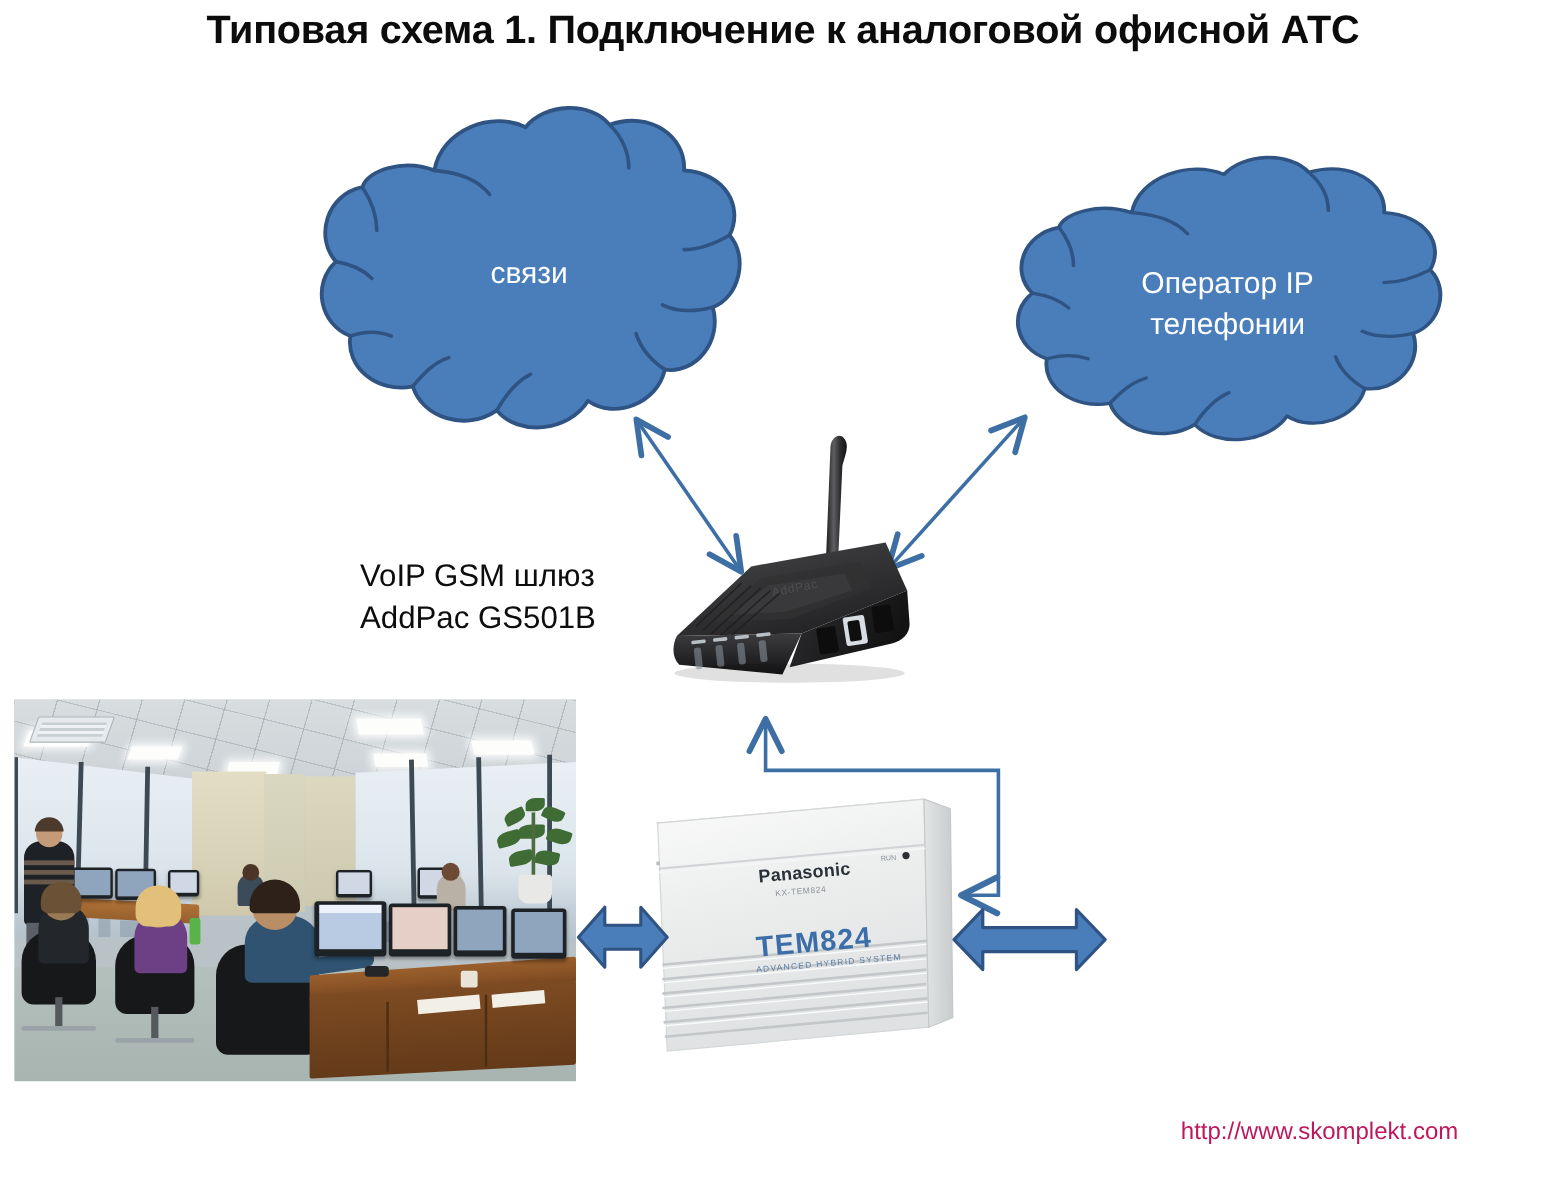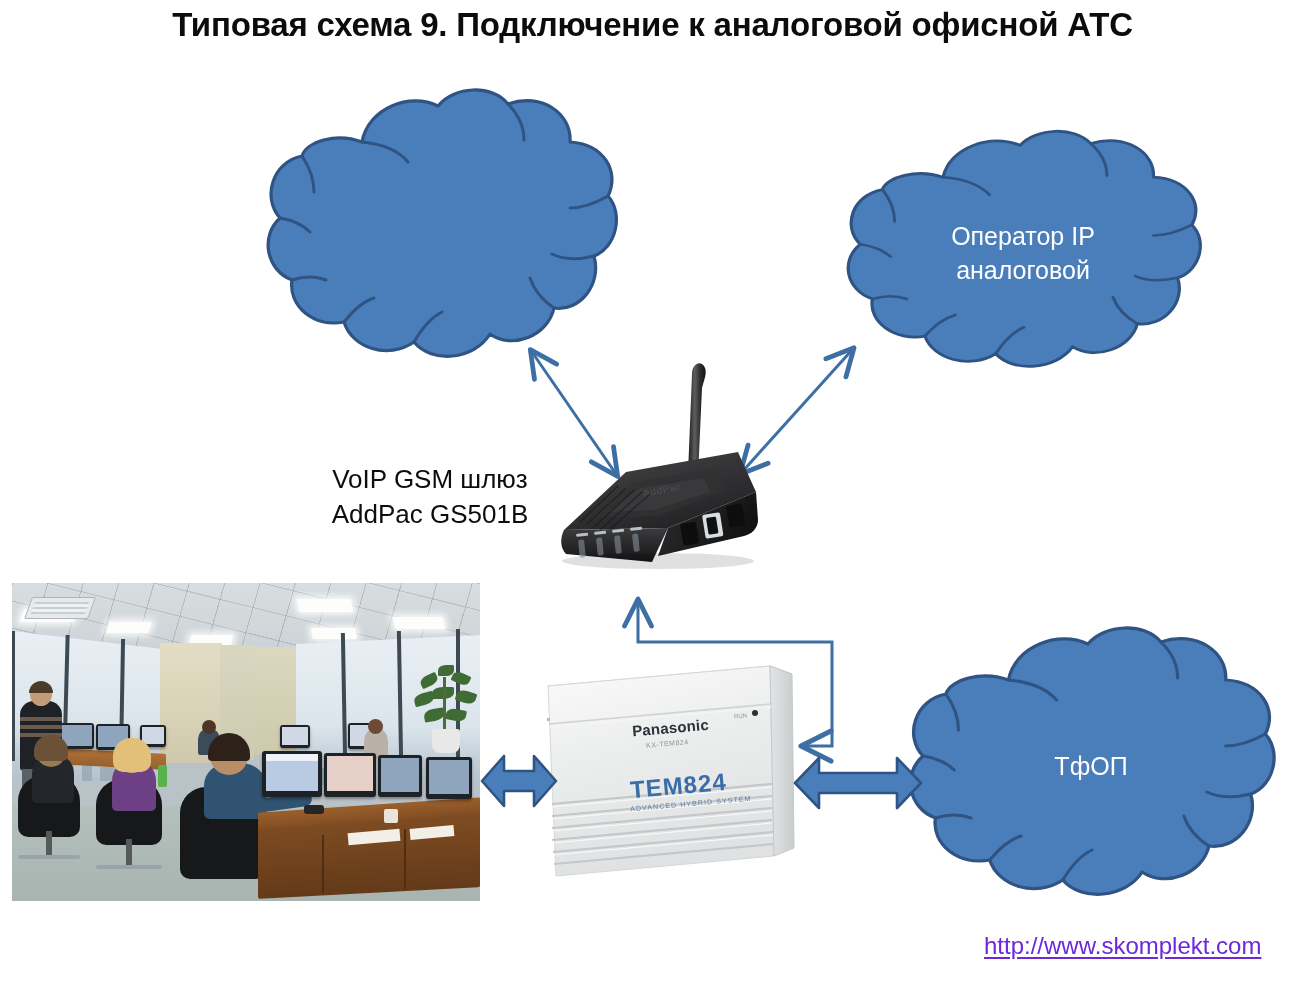--- a/index.html
+++ b/index.html
@@ -39,26 +39,26 @@
 
   
   .elbow{position:absolute;}
   .elbow svg{display:block;overflow:visible;}
 
   
   .label{
     position:absolute;color:#0d0d0d;font-size:26px;line-height:1.33;
     text-align:center;white-space:pre-line;
   }
-  .label.left{text-align:center;}
+  .label.left{text-align:left;}
 
   
   .url{
-    position:absolute;color:#6d28d9;font-size:24px;
-    text-decoration:underline;text-underline-offset:3px;
+    position:absolute;color:#be185d;font-size:20px;
+    text-underline-offset:3px;
     white-space:nowrap;cursor:pointer;
   }
 
   
   .photo{
     position:absolute;overflow:hidden;background:#b9c2c6;
   }
   .ph-ceiling{
     position:absolute;left:0;top:0;width:100%;height:31%;
     background:linear-gradient(180deg,#d9dde0 0%,#cfd5d8 55%,#c3cacd 100%);
@@ -141,21 +141,21 @@
   }
   .pbx-sub{position:absolute;color:#5a7da5;font-size:7px;letter-spacing:1.1px;}
   .pbx-run{position:absolute;color:#8d949b;font-size:6px;}
   .pbx-led{position:absolute;width:6px;height:6px;background:#2a2f33;border-radius:50%;}
 </style>
 </head>
 <body>
 
 <div class="stage">
 
-  <div class="title">Типовая схема 9. Подключение к аналоговой офисной АТС</div>
+  <div class="title">Типовая схема 1. Подключение к аналоговой офисной АТС</div>
 
   <div class="cloud" style="left:258px;top:84px;width:366px;height:290px;">
     <svg viewBox="0 0 366 290" preserveAspectRatio="none">
       <path d="M104,58 C110,24 152,8 180,22 C196,2 234,0 250,20
                C284,8 314,30 312,58 C346,60 362,88 350,112
                C366,130 358,164 336,172 C344,200 322,228 296,224
                C290,252 254,266 232,250 C216,276 174,280 156,258
                C130,276 94,264 86,238 C56,244 30,222 34,196
                C8,186 2,152 22,134 C4,114 14,78 44,72
                C48,58 78,48 104,58 Z" fill="#4a7ebb" stroke="#2f5382" stroke-width="3.2" stroke-linejoin="round"></path>
@@ -167,20 +167,21 @@
         <path d="M296,224 C284,216 276,206 272,194"></path>
         <path d="M156,258 C164,244 172,234 184,228"></path>
         <path d="M86,238 C96,226 104,218 116,214"></path>
         <path d="M34,196 C46,192 58,192 68,196"></path>
         <path d="M22,134 C34,136 44,140 52,148"></path>
         <path d="M44,72 C52,84 56,96 56,108"></path>
       </g>
     </svg>
     <div class="cloud-label">
       <div>
+        <span>связи</span>
       </div>
     </div>
   </div>
 
   <div class="cloud" style="left:838px;top:126px;width:370px;height:256px;">
     <svg viewBox="0 0 366 290" preserveAspectRatio="none">
       <path d="M104,58 C110,24 152,8 180,22 C196,2 234,0 250,20
                C284,8 314,30 312,58 C346,60 362,88 350,112
                C366,130 358,164 336,172 C344,200 322,228 296,224
                C290,252 254,266 232,250 C216,276 174,280 156,258
@@ -196,53 +197,25 @@
         <path d="M156,258 C164,244 172,234 184,228"></path>
         <path d="M86,238 C96,226 104,218 116,214"></path>
         <path d="M34,196 C46,192 58,192 68,196"></path>
         <path d="M22,134 C34,136 44,140 52,148"></path>
         <path d="M44,72 C52,84 56,96 56,108"></path>
       </g>
     </svg>
     <div class="cloud-label">
       <div>
         <span>Оператор IP</span>
-        <span>аналоговой</span>
+        <span>телефонии</span>
       </div>
     </div>
   </div>
 
-  <div class="cloud" style="left:900px;top:622px;width:382px;height:290px;">
-    <svg viewBox="0 0 366 290" preserveAspectRatio="none">
-      <path d="M104,58 C110,24 152,8 180,22 C196,2 234,0 250,20
-               C284,8 314,30 312,58 C346,60 362,88 350,112
-               C366,130 358,164 336,172 C344,200 322,228 296,224
-               C290,252 254,266 232,250 C216,276 174,280 156,258
-               C130,276 94,264 86,238 C56,244 30,222 34,196
-               C8,186 2,152 22,134 C4,114 14,78 44,72
-               C48,58 78,48 104,58 Z" fill="#4a7ebb" stroke="#2f5382" stroke-width="3.2" stroke-linejoin="round"></path>
-      <g fill="none" stroke="#2f5382" stroke-width="3" stroke-linecap="round">
-        <path d="M104,58 C126,60 140,66 150,78"></path>
-        <path d="M250,20 C260,30 266,42 266,56"></path>
-        <path d="M350,112 C336,120 324,124 312,124"></path>
-        <path d="M336,172 C320,176 306,176 294,170"></path>
-        <path d="M296,224 C284,216 276,206 272,194"></path>
-        <path d="M156,258 C164,244 172,234 184,228"></path>
-        <path d="M86,238 C96,226 104,218 116,214"></path>
-        <path d="M34,196 C46,192 58,192 68,196"></path>
-        <path d="M22,134 C34,136 44,140 52,148"></path>
-        <path d="M44,72 C52,84 56,96 56,108"></path>
-      </g>
-    </svg>
-    <div class="cloud-label">
-      <div>
-        <span>ТфОП</span>
-      </div>
-    </div>
-  </div>
 
   <div class="thinarrow" style="left:520px;top:340px;width:110px;height:145px;">
     <svg width="110" height="145" viewBox="0 0 110 145">
       <defs>
         <marker id="ah1" markerWidth="11" markerHeight="11" refX="9" refY="5.5" orient="auto" markerUnits="strokeWidth">
           <path d="M1,1 L10,5.5 L1,10" fill="none" stroke="#3d6fa5" stroke-width="1.6" stroke-linecap="round" stroke-linejoin="round"></path>
         </marker>
         <marker id="ah1b" markerWidth="11" markerHeight="11" refX="2" refY="5.5" orient="auto" markerUnits="strokeWidth">
           <path d="M10,1 L1,5.5 L10,10" fill="none" stroke="#3d6fa5" stroke-width="1.6" stroke-linecap="round" stroke-linejoin="round"></path>
         </marker>

